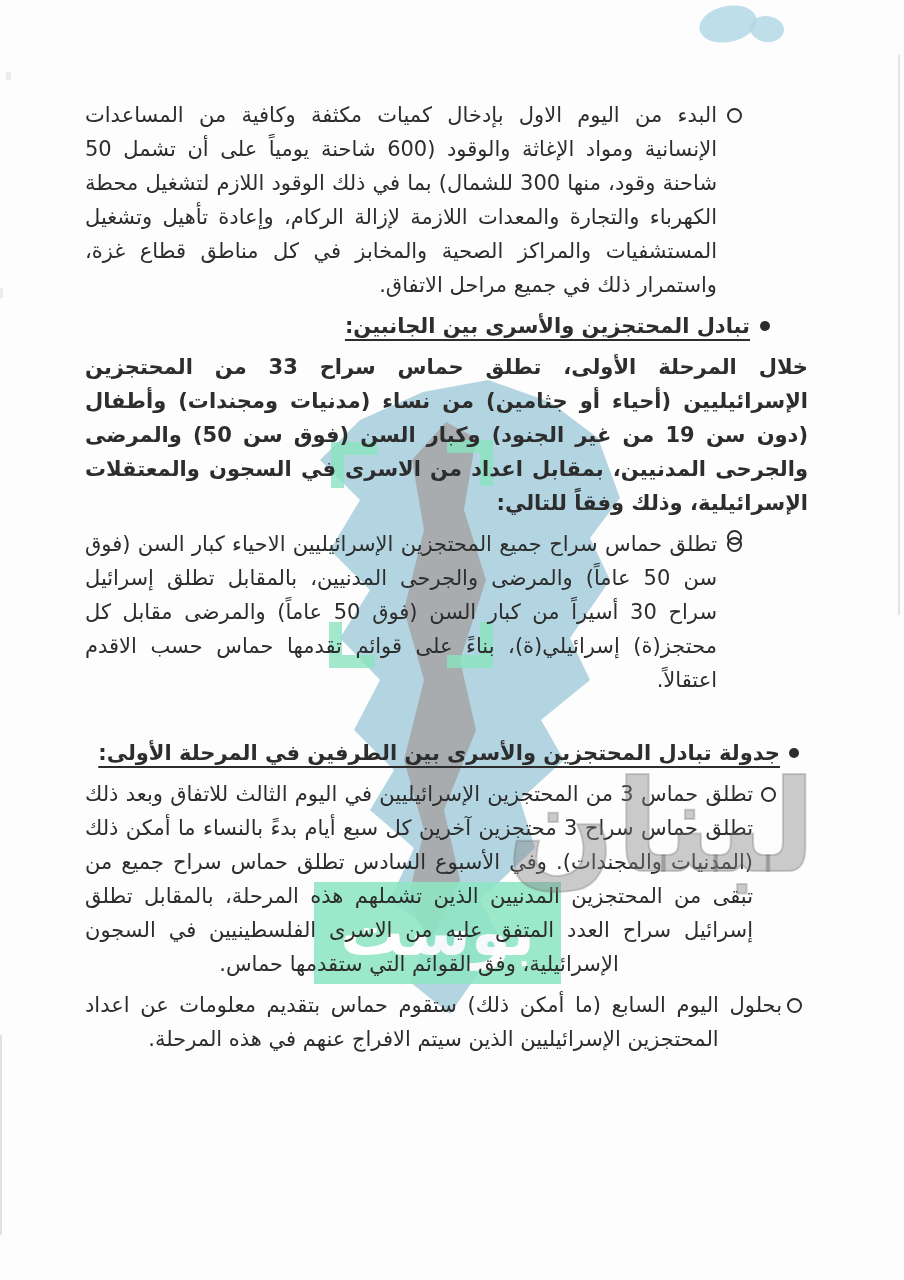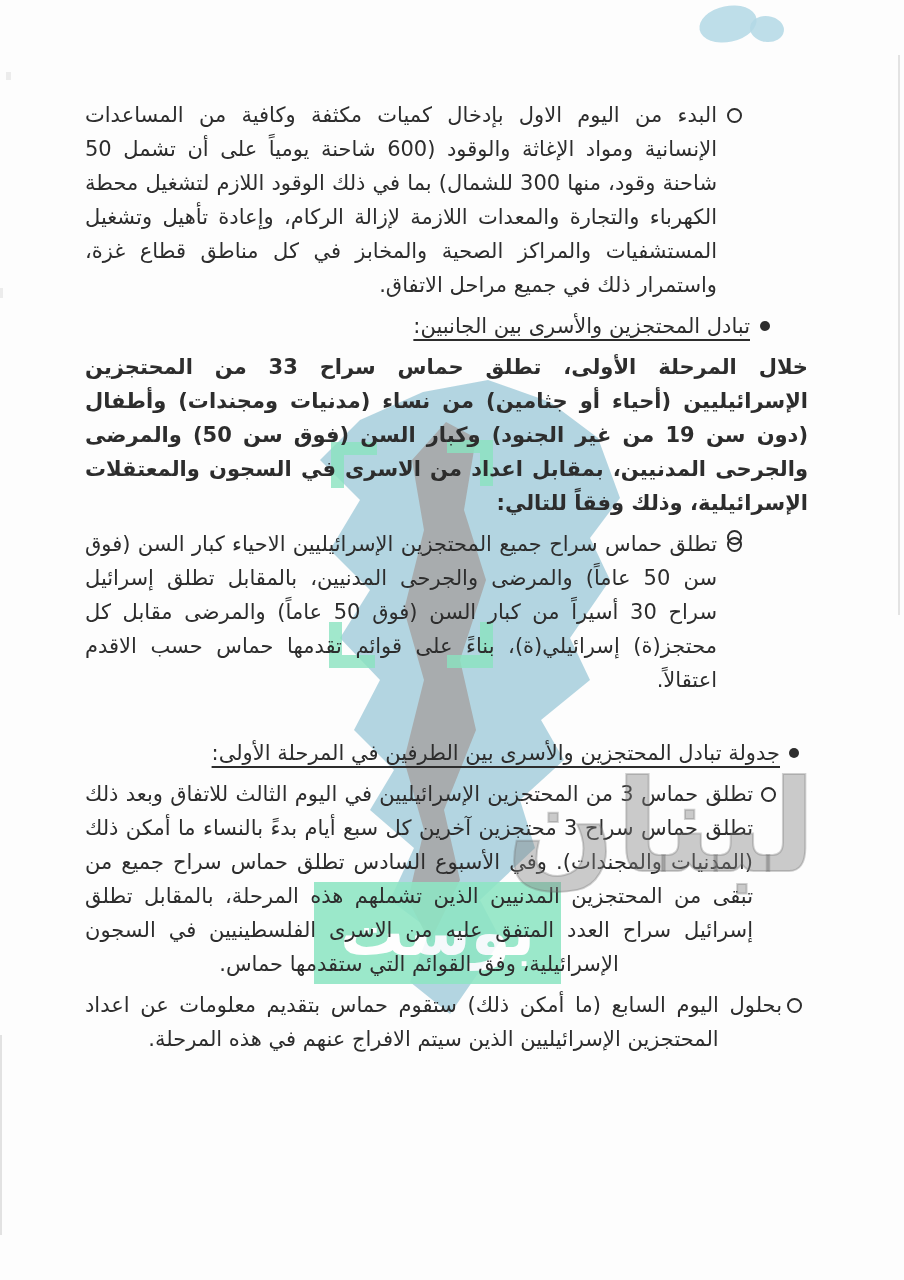--- a/index.html
+++ b/index.html
@@ -66,21 +66,21 @@
   .bullet.filled{width:10px;height:10px;background:#2d2d2d;top:12px;}
 
   
   .ind-sub{padding-right:91px;}        .ind-sub>.bullet{right:66px;}
   .ind-h1{padding-right:58px;}         .ind-h1>.bullet{right:38px;}
   .ind-h2{padding-right:28px;margin-top:39px;}         .ind-h2>.bullet{right:9px;}
   .ind-s2a{padding-right:55px;}        .ind-s2a>.bullet{right:32px;}
   .ind-s2b{padding-right:26px;}        .ind-s2b>.bullet{right:6px;}
 
   h2{
-    margin:6px 0 7px 0;font-size:21px;font-weight:400;line-height:34px;
+    margin:6px 0 7px 0;font-size:21px;font-weight:700;line-height:34px;
     text-decoration:underline;text-underline-offset:6px;
     text-decoration-thickness:1.5px;
   }
   .intro{margin-bottom:6px;font-weight:bold;}
   .center-last{text-align-last:center;}
 </style>
 </head>
 <body>
 
 <div class="page">

